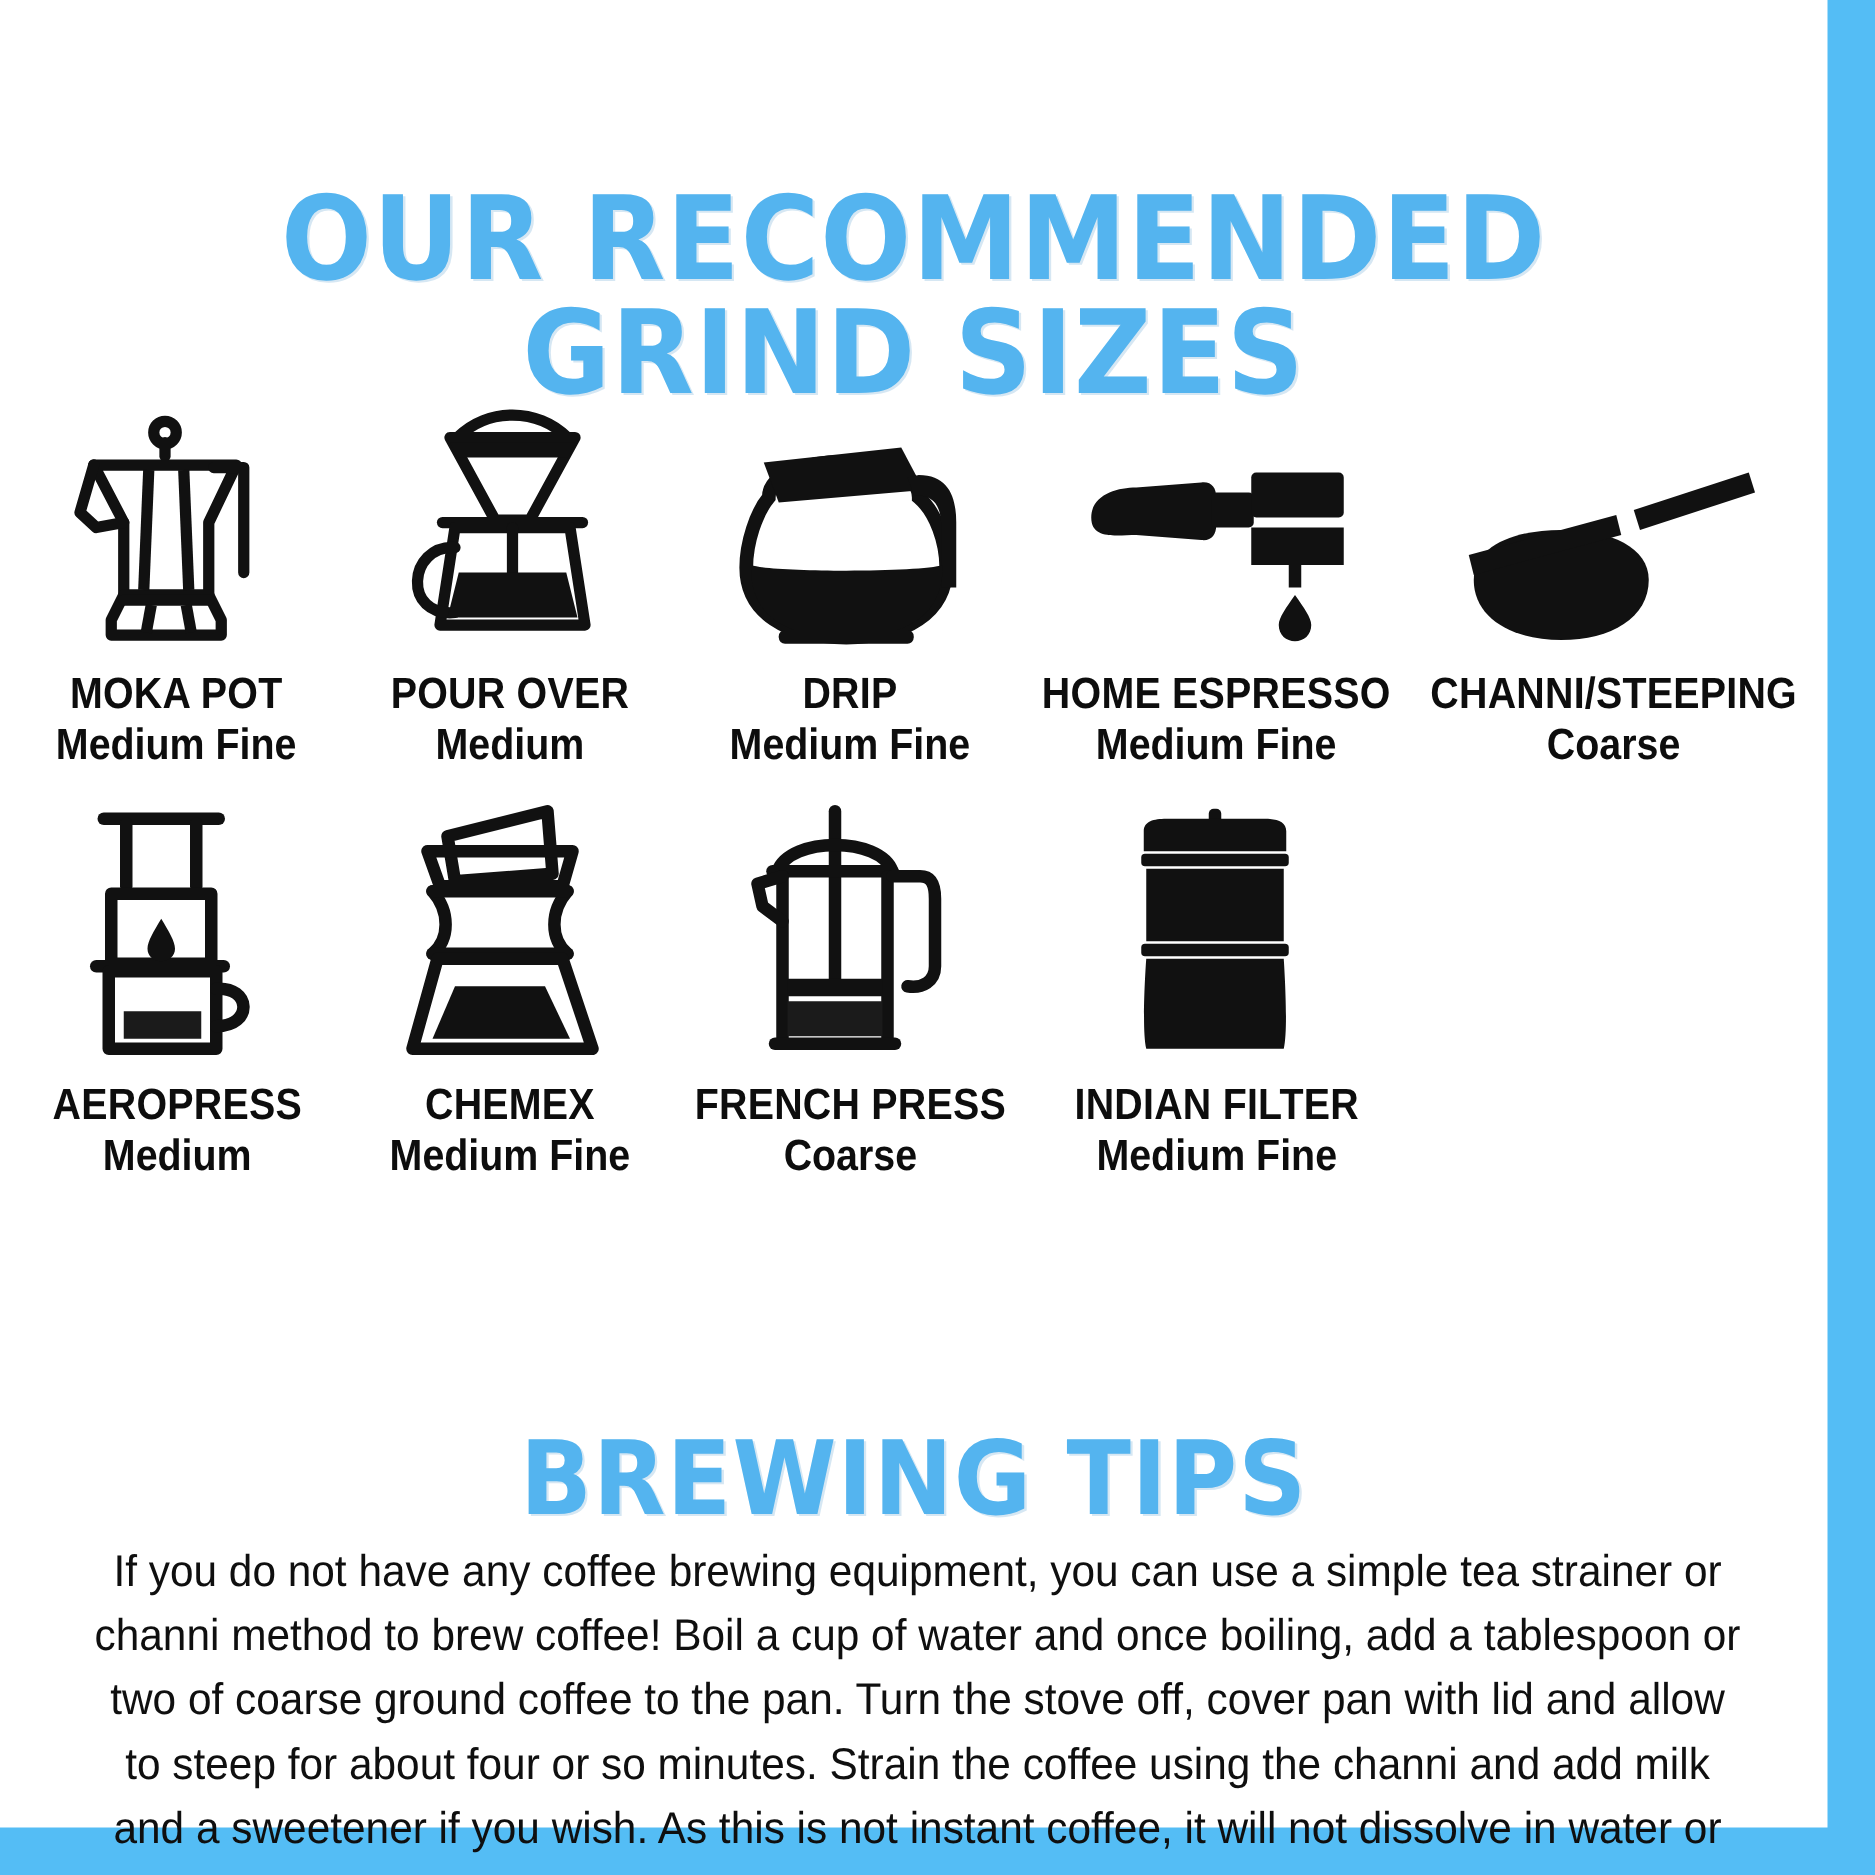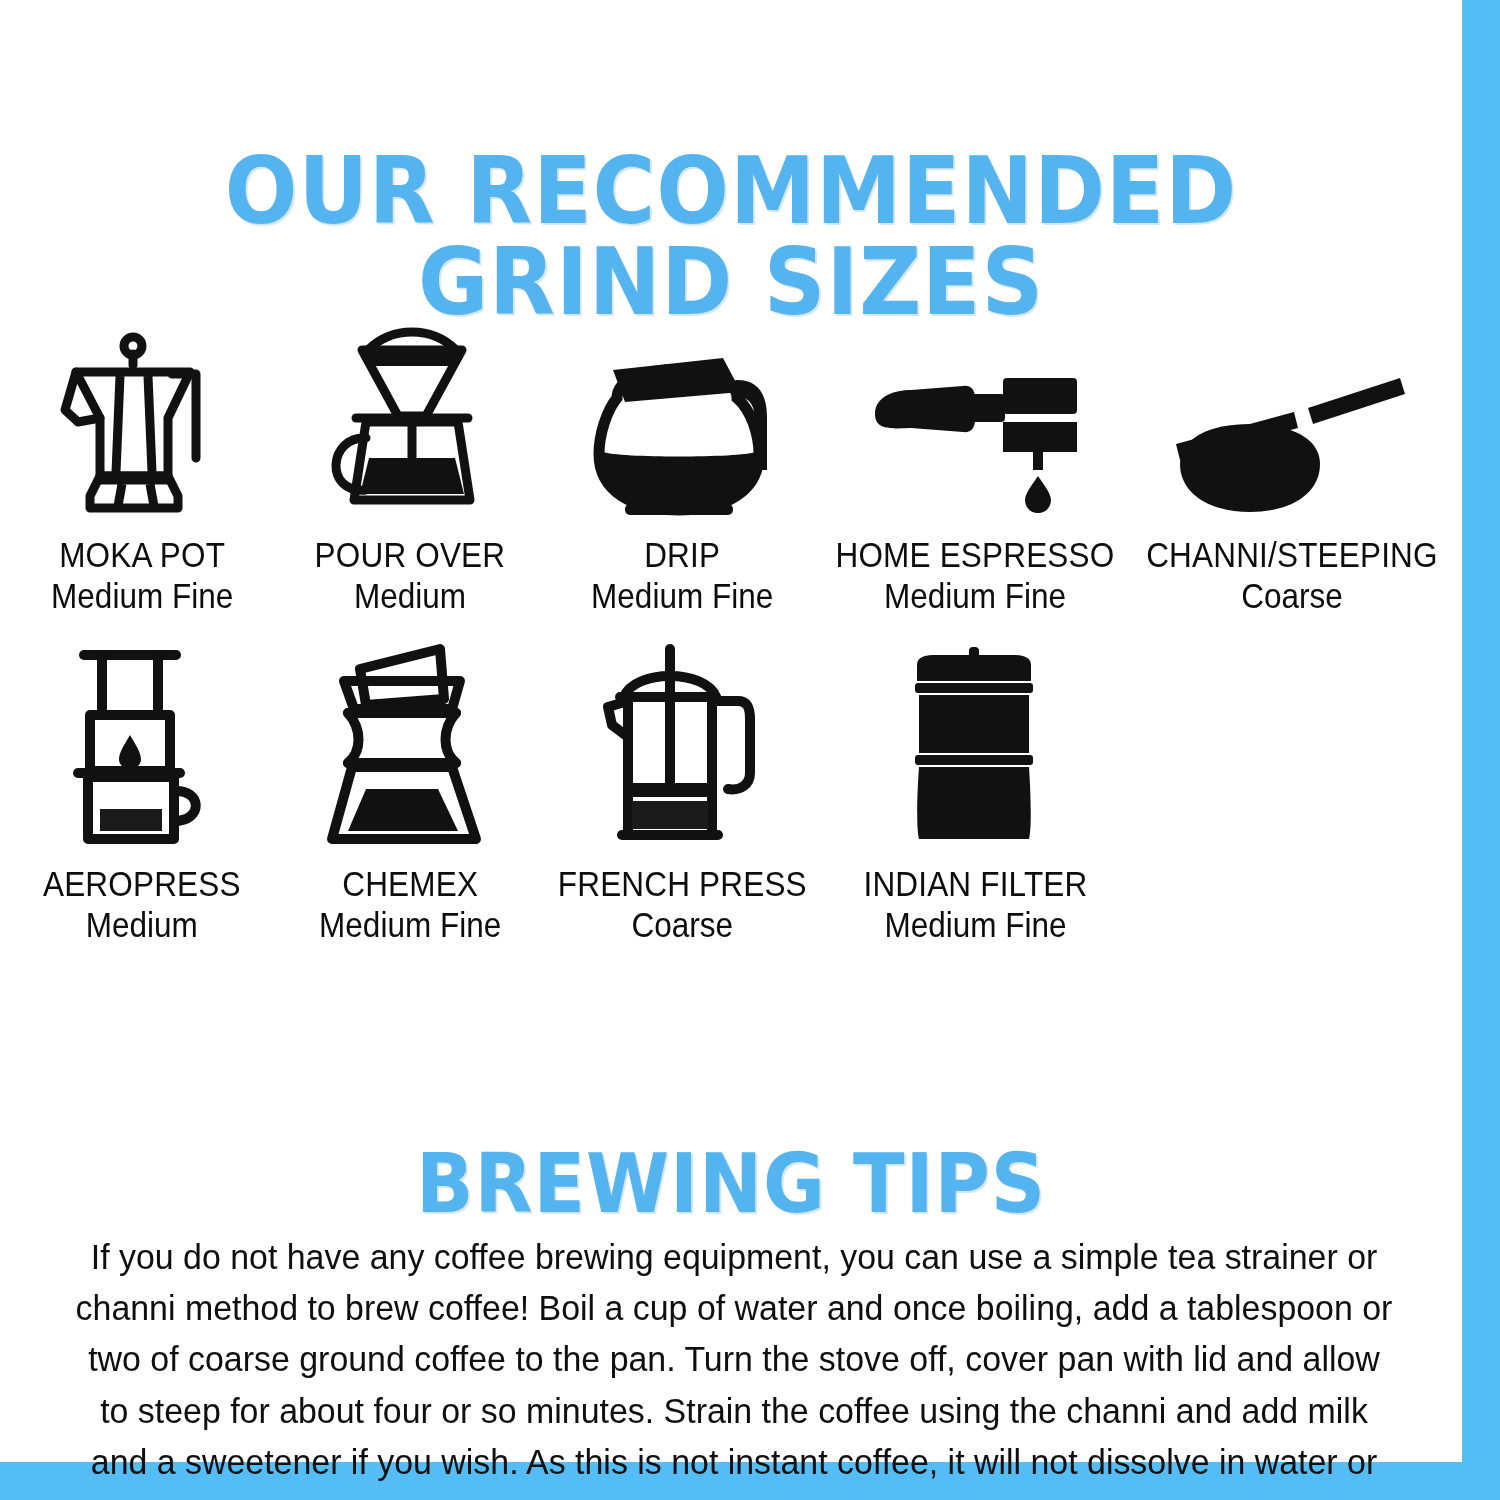--- a/index.html
+++ b/index.html
@@ -64,20 +64,21 @@
   }
   
   .methods {
     position: absolute;
     left: 8px;
     top: 312px;
     width: 1446px;
     display: grid;
     grid-template-columns: repeat(5, 1fr);
     grid-row-gap: 24px;
+    font-weight: bold;
   }
   .method {
     display: flex;
     flex-direction: column;
     align-items: center;
   }
   .icon-box {
     height: 206px;
     display: flex;
     align-items: flex-end;

